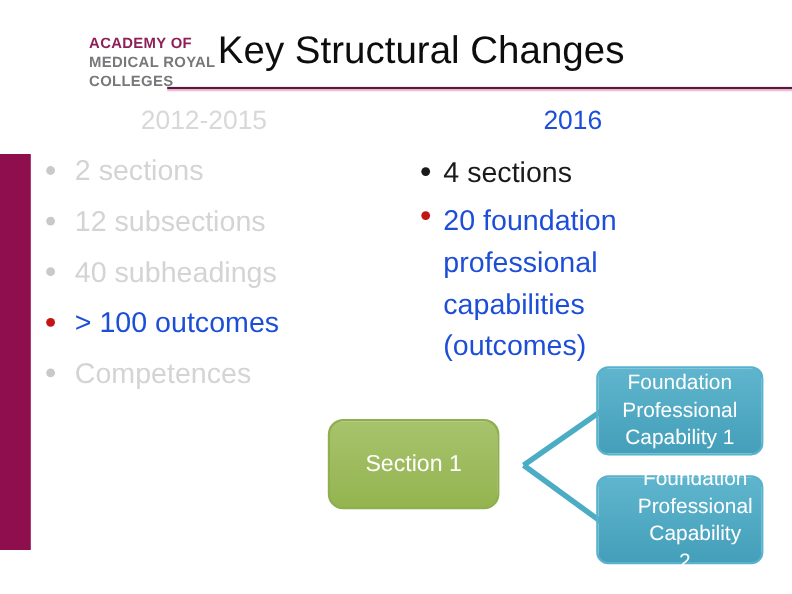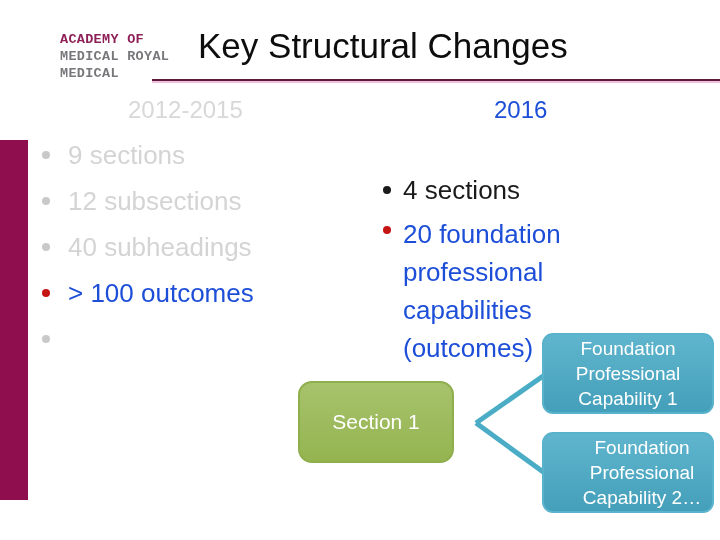--- a/index.html
+++ b/index.html
@@ -20,26 +20,25 @@
   .accent-bar {
     position: absolute;
     left: 0; top: 140px;
     width: 28px; height: 360px;
     background: #8e0e4e;
   }
 
   
   .logo {
     position: absolute;
-    left: 60px; top: 31px;
+    left: 81px; top: 31px;
     font-weight: bold;
     font-size: 13.5px;
     line-height: 17px;
     letter-spacing: 0.3px;
-    font-family: Liberation Mono, monospace;
   }
   .logo .l1 { color: #8e2058; }
   .logo .l2, .logo .l3 { color: #77787b; }
 
   
   .title {
     position: absolute;
     left: 198px; top: 26px;
     font-size: 35px;
     color: #0d0d0d;
@@ -64,21 +63,21 @@
   .col-header.left  { left: 128px; top: 96px; color: #d8d8d8; }
   .col-header.right { left: 494px; top: 96px; color: #1d4ed8; }
 
   
   .blist {
     position: absolute;
     margin: 0; padding: 0;
     list-style: none;
   }
   .blist.left  { left: 42px;  top: 140px; }
-  .blist.right { left: 383px; top: 141px; margin-top: 34px; }
+  .blist.right { left: 383px; top: 141px; }
   .blist li {
     display: flex;
     align-items: flex-start;
     font-size: 26px;
     line-height: 30px;
     margin-bottom: 16px;
     white-space: nowrap;
   }
   .blist.right li { margin-bottom: 10px; }
   .dot {
@@ -113,21 +112,21 @@
     left: 298px; top: 381px;
     width: 156px; height: 82px;
     background: linear-gradient(#a7c36c, #94b450);
     border: 2px solid #8fae4e;
     border-radius: 14px;
     font-size: 21px;
     box-sizing: border-box;
   }
   .box.capability {
     left: 542px;
-    width: 172px; height: 81px;
+    width: 152px; height: 81px;
     background: linear-gradient(#5fb5cd, #449fba);
     border: 2px solid #58b2cb;
     border-radius: 11px;
     font-size: 19px;
     line-height: 25px;
     box-sizing: border-box;
     padding: 0 8px;
   }
   .box.cap1 { top: 333px; }
   .box.cap2 { top: 432px; padding-left: 36px; }
@@ -142,48 +141,49 @@
 </head>
 <body>
 
 <div class="slide">
 
   <div class="accent-bar"></div>
 
   <div class="logo">
     <div class="l1">ACADEMY OF</div>
     <div class="l2">MEDICAL ROYAL</div>
-    <div class="l3">MEDICAL</div>
+    <div class="l3">COLLEGES</div>
   </div>
 
   <div class="title">Key Structural Changes</div>
   <div class="title-rule"></div>
 
   <div class="col-header left">2012-2015</div>
   <div class="col-header right">2016</div>
 
   <ul class="blist left">
     <li>
       <span class="dot gray"></span>
-      <span class="txt-gray">9 sections</span>
+      <span class="txt-gray">2 sections</span>
     </li>
     <li>
       <span class="dot gray"></span>
       <span class="txt-gray">12 subsections</span>
     </li>
     <li>
       <span class="dot gray"></span>
       <span class="txt-gray">40 subheadings</span>
     </li>
     <li>
       <span class="dot red"></span>
       <span class="txt-red">&gt; 100 outcomes</span>
     </li>
     <li>
       <span class="dot gray"></span>
+      <span class="txt-gray">Competences</span>
     </li>
   </ul>
 
   <ul class="blist right">
     <li>
       <span class="dot black"></span>
       <span class="txt-black">4 sections</span>
     </li>
     <li>
       <span class="dot red"></span>

